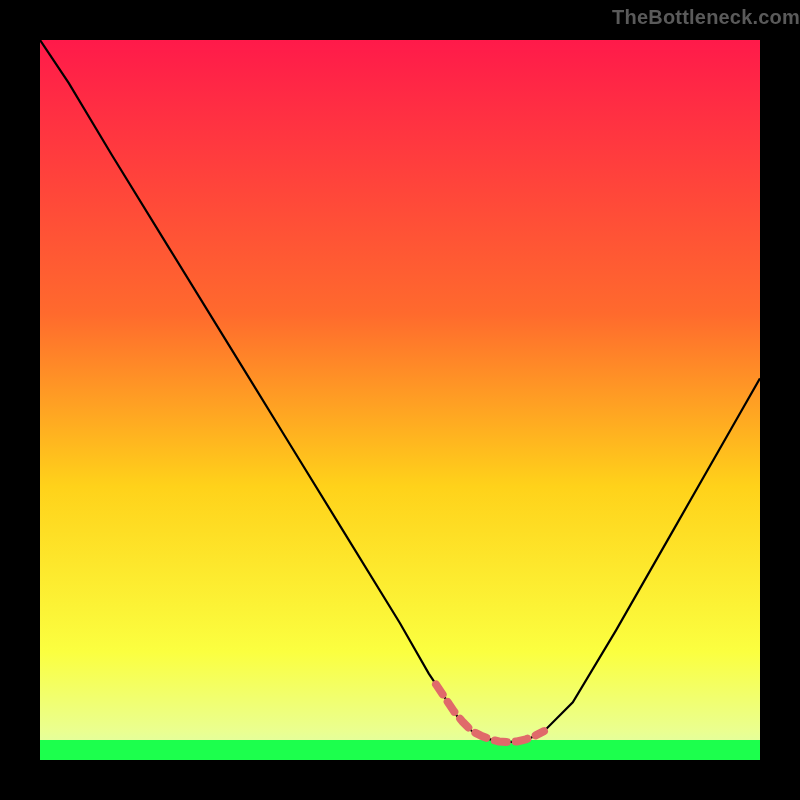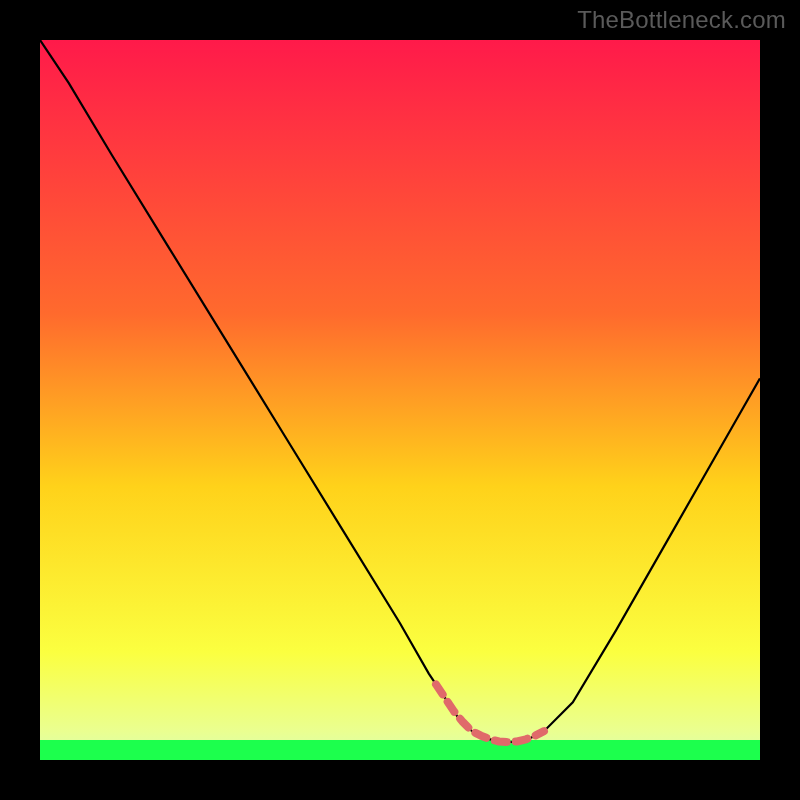--- a/index.html
+++ b/index.html
@@ -13,24 +13,24 @@
   }
   .frame {
     position: relative;
     width: 800px;
     height: 800px;
     background: #000;
   }
   .watermark {
     position: absolute;
     top: 6px;
-    right: 14px;
+    right: 0;
     color: #5a5a5a;
-    font-size: 24px;
-    font-weight: 400;
+    font-size: 20px;
+    font-weight: 700;
     letter-spacing: 0.2px;
     z-index: 4;
   }
   .plot-wrap {
     position: absolute;
     left: 40px;
     top: 40px;
     width: 720px;
     height: 720px;
   }

